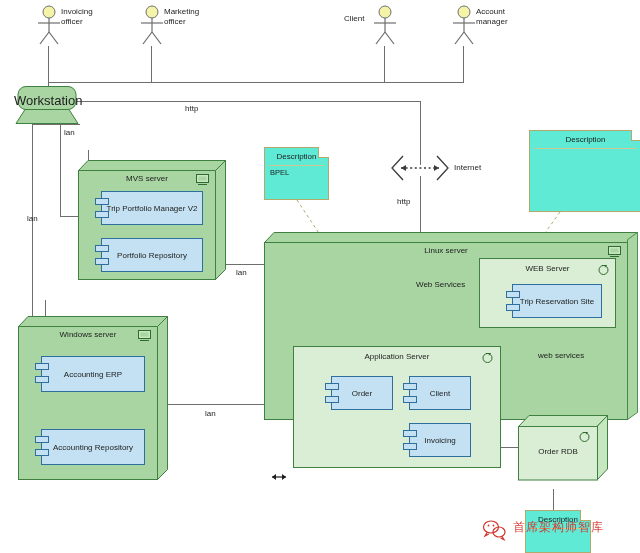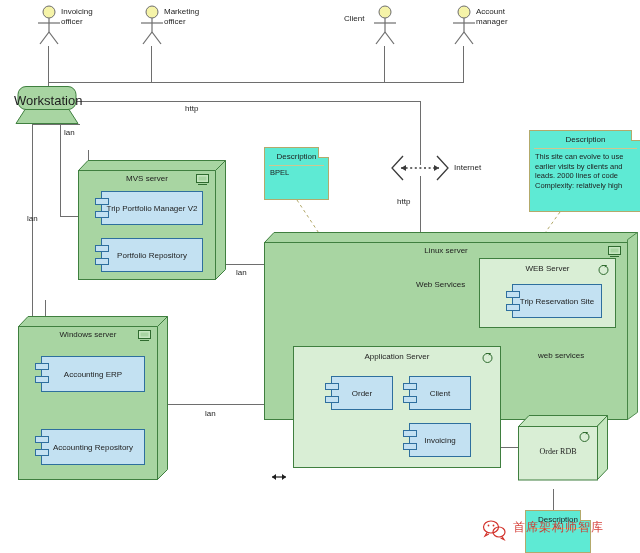--- a/index.html
+++ b/index.html
@@ -365,21 +365,21 @@
         <span class="tab t2"></span>
         <span>Client</span>
       </div>
       <div class="comp" style="left:115px;top:76px;width:62px;height:34px;">
         <span class="tab t1"></span>
         <span class="tab t2"></span>
         <span>Invoicing</span>
       </div>
     </div>
 
-    <div class="abs" style="left:254px;top:182px;width:90px;height:67px;font-family:Liberation Serif, serif;">
+    <div class="abs" style="left:254px;top:182px;width:90px;height:67px;">
       <svg width="90" height="67" viewBox="0 0 90 67">
         <path d="M0.5 12.5 L11 1.5 L89.5 1.5 L79 12.5 Z" fill="#c6e7c0" stroke="#3f7f3f" stroke-width="1"></path>
         <path d="M79 12.5 L89.5 1.5 L89.5 55 L79 66 Z" fill="#c6e7c0" stroke="#3f7f3f" stroke-width="1"></path>
         <rect x="0.5" y="12.5" width="79" height="53.5" fill="#d9eed5" stroke="#3f7f3f" stroke-width="1"></rect>
       </svg>
       <div style="position:absolute;left:0;top:33px;width:80px;text-align:center;font-size:8px;color:#1d1d1d;">Order RDB</div>
       <svg class="abs" style="left:61px;top:17px;" width="11" height="11" viewBox="0 0 11 11">
         <circle cx="5.5" cy="6" r="4.5" fill="none" stroke="#2f6b2f" stroke-width="1"></circle>
         <path d="M4 1.5 L8.5 1.5 L7 3.2" fill="none" stroke="#2f6b2f" stroke-width="1"></path>
       </svg>
@@ -416,21 +416,20 @@
     <div class="fold"></div>
     <div class="note-title">Description</div>
     <div class="note-rule"></div>
     <div class="note-body">BPEL</div>
   </div>
 
   <div class="note" style="left:521px;top:130px;width:113px;height:82px;">
     <div class="fold"></div>
     <div class="note-title">Description</div>
     <div class="note-rule"></div>
-    <div class="note-body">This site can evolve to use earlier visits by clients and leads. 2000 lines of code Complexity: relatively high</div>
   </div>
 
   <div class="note small" style="left:517px;top:510px;width:66px;height:43px;">
     <div class="fold"></div>
     <div class="note-title">Description</div>
     <div class="note-rule"></div>
     <div class="note-body"></div>
   </div>
 
   <svg class="wm-icon" style="left:474px;top:519px;" width="26" height="22" viewBox="0 0 26 22">

